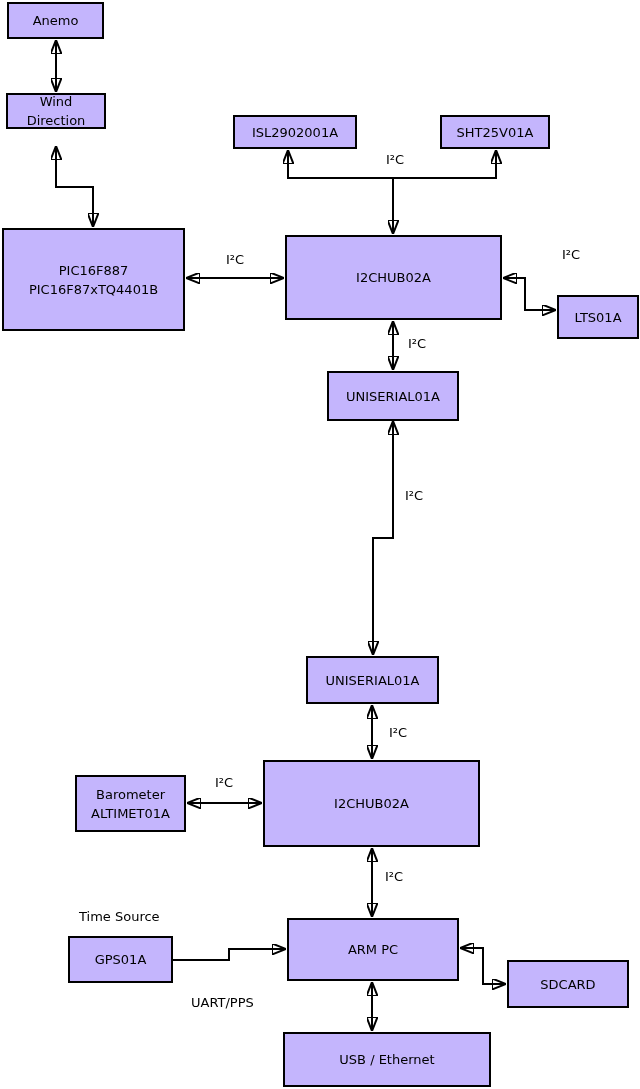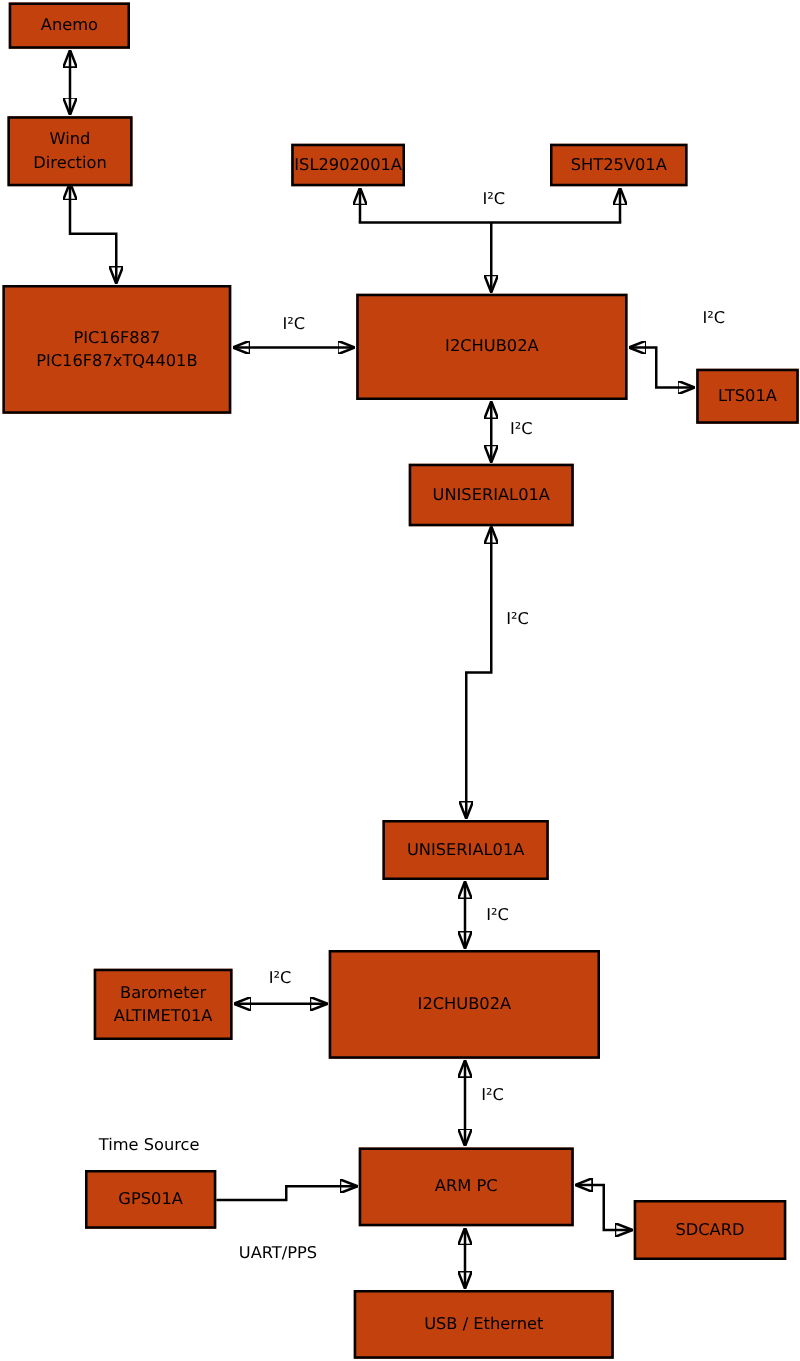--- a/index.html
+++ b/index.html
@@ -13,21 +13,21 @@
     height: 1089px;
     background: #ffffff;
     font-family: "DejaVu Sans", "Liberation Sans", sans-serif;
     color: #000000;
     overflow: hidden;
   }
   .box {
     position: absolute;
     box-sizing: border-box;
     border: 2px solid #000000;
-    background: #c2410c;
+    background: #c4b5fd;
     display: flex;
     flex-direction: column;
     align-items: center;
     justify-content: center;
     text-align: center;
     font-size: 13px;
     line-height: 19px;
     white-space: nowrap;
     z-index: 2;
   }
@@ -90,31 +90,31 @@
 
     <path d="M 461,948 L 483,948 L 483,984 L 505,984" marker-start="url(#arrow)" marker-end="url(#arrow)"></path>
 
     <line x1="372" y1="983" x2="372" y2="1030" marker-start="url(#arrow)" marker-end="url(#arrow)"></line>
   </svg>
 
   <div class="box" style="left:7px;top:2px;width:97px;height:37px">
     <span>Anemo</span>
   </div>
 
-  <div class="box" style="left:6px;top:93px;width:100px;height:56px">
+  <div class="box" style="left:6px;top:93px;width:100px;height:36px">
     <span>Wind</span>
     <span>Direction</span>
   </div>
 
   <div class="box" style="left:2px;top:228px;width:183px;height:103px">
     <span>PIC16F887</span>
     <span>PIC16F87xTQ4401B</span>
   </div>
 
-  <div class="box" style="left:233px;top:115px;width:91px;height:34px">
+  <div class="box" style="left:233px;top:115px;width:124px;height:34px">
     <span>ISL2902001A</span>
   </div>
 
   <div class="box" style="left:440px;top:115px;width:110px;height:34px">
     <span>SHT25V01A</span>
   </div>
 
   <div class="box" style="left:285px;top:235px;width:217px;height:85px">
     <span>I2CHUB02A</span>
   </div>

